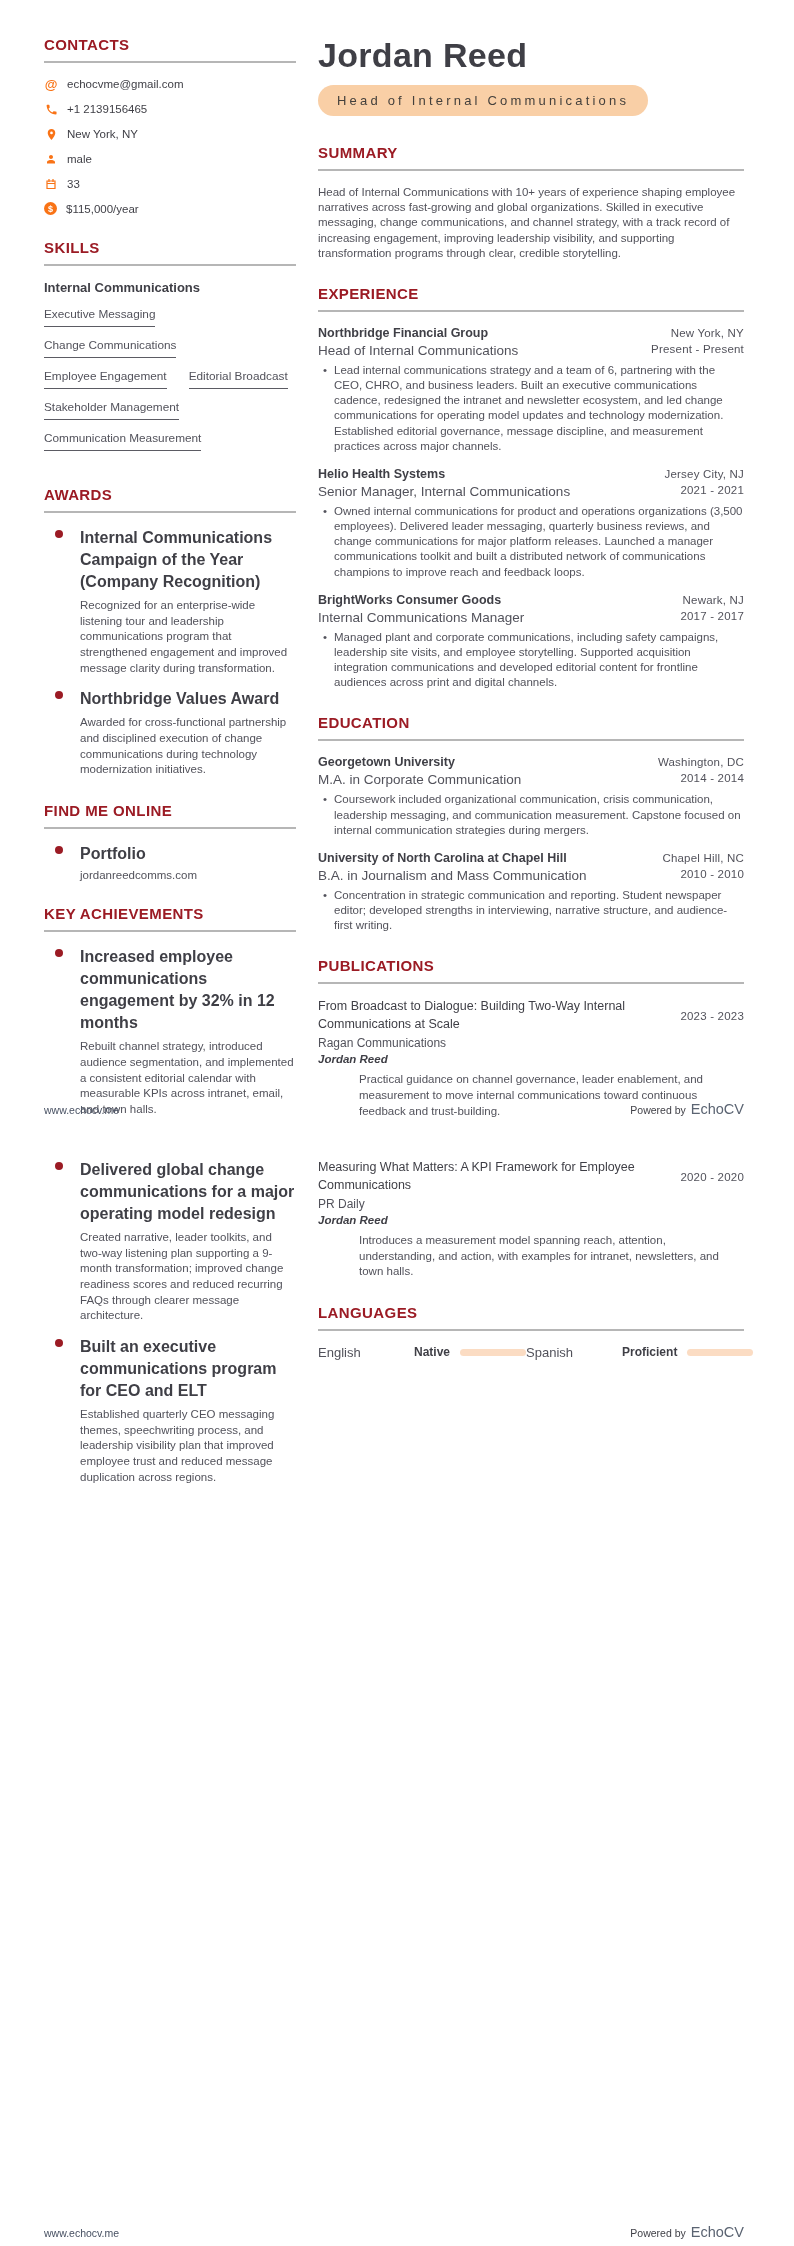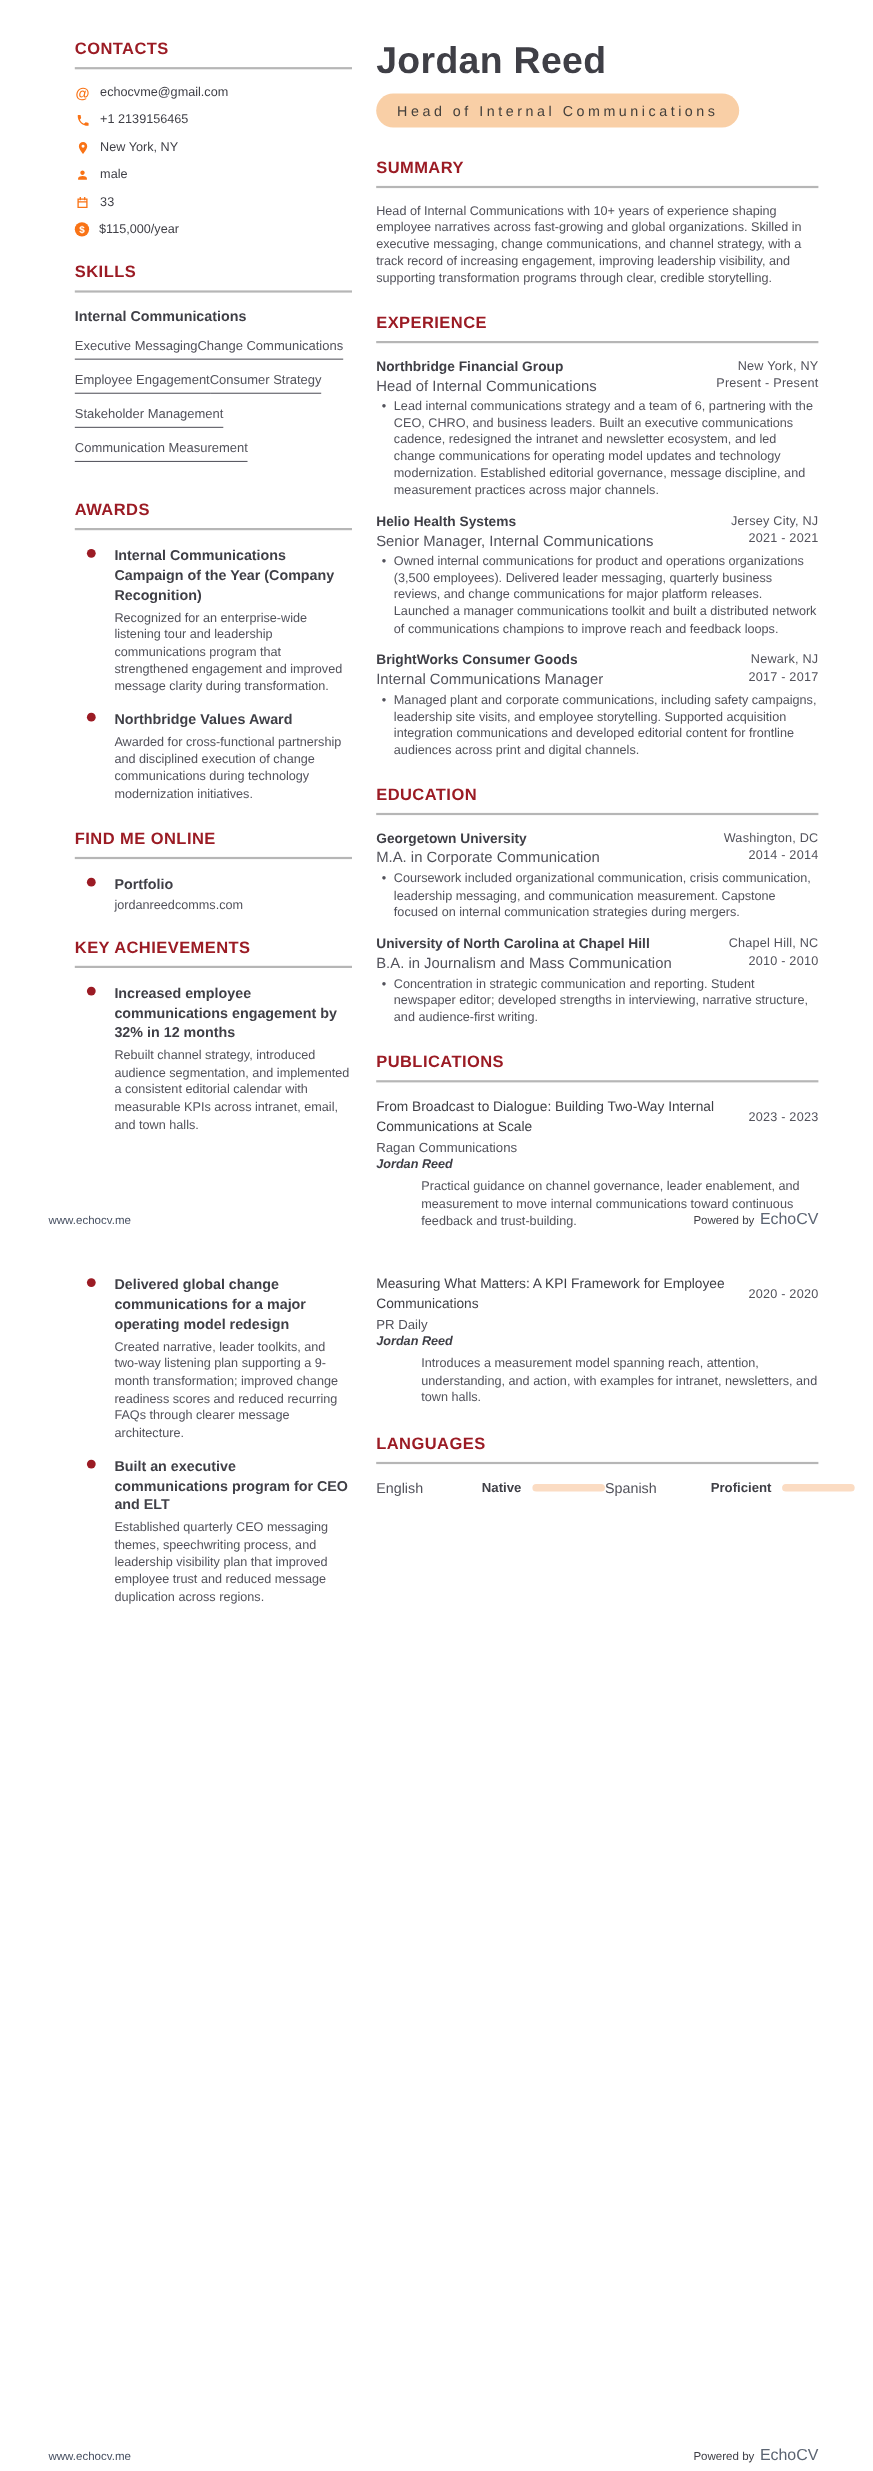--- a/index.html
+++ b/index.html
@@ -12,46 +12,46 @@
     --muted:#52525b;
   }
   *{box-sizing:border-box;margin:0;padding:0;}
   html,body{background:#fff;}
   body{
     width:794px;
     font-family:"Liberation Sans", sans-serif;
     color:var(--ink);
   }
   .page{width:794px;height:1123px;position:relative;background:#fff;overflow:hidden;}
-  .cols{display:flex;padding:36px 50px 0 68px;}
+  .cols{display:flex;padding:36px 50px 0 44px;}
   .left{width:252px;flex:none;}
   .right{flex:1;margin-left:22px;min-width:0;}
 
   
   .sec{margin-top:24px;}
   .sec.first{margin-top:0;}
   .sec-title{font-size:15px;font-weight:700;color:var(--accent);letter-spacing:.4px;}
   .sec-rule{height:2px;background:var(--rule);margin-top:8px;margin-bottom:14px;}
 
   
   .contact-item{display:flex;align-items:center;gap:9px;font-size:11.5px;color:var(--ink);margin-bottom:11px;}
   .cicon{width:14px;height:14px;flex:none;display:inline-flex;align-items:center;justify-content:center;}
   .icon-at::before{content:"@";color:var(--orange);font-weight:700;font-size:13px;}
   .icon-dollar{width:13px;height:13px;border-radius:50%;background:var(--orange);color:#fff;}
   .icon-dollar::before{content:"$";font-size:9px;font-weight:700;}
 
   
   .skill-primary{font-weight:700;font-size:13px;color:var(--ink);margin-bottom:12px;}
-  .skill-list{display:flex;flex-wrap:wrap;}
+  .skill-list{display:flex;flex-wrap:wrap;column-gap:22px;}
   .skill{font-size:11.8px;color:var(--muted);padding-bottom:5px;border-bottom:1px solid #5b5b63;margin-bottom:11px;align-self:flex-start;}
 
   
   .side-item{position:relative;padding-left:36px;margin-bottom:12px;}
   .dot{position:absolute;left:11px;top:3px;width:8px;height:8px;border-radius:50%;background:var(--accent);}
-  .side-title{font-weight:700;font-size:13px;line-height:1.38;color:var(--ink);}
+  .side-title{font-weight:700;font-size:16px;line-height:1.38;color:var(--ink);}
   .side-desc{font-size:11.5px;color:var(--muted);line-height:1.36;margin-top:5px;}
   .link-url{font-size:11.5px;color:var(--muted);margin-top:4px;}
 
   
   .name{font-size:34px;font-weight:600;color:var(--ink);letter-spacing:.3px;}
   .badge{margin-top:10px;display:inline-block;background:var(--badge_bg);border-radius:18px;padding:8px 19px;font-size:13px;letter-spacing:3.2px;color:#44403c;font-weight:500;white-space:nowrap;}
 
   .body-text{font-size:11.5px;color:var(--muted);line-height:1.32;}
 
   
@@ -142,21 +142,21 @@
       </div>
 
       <div class="sec">
         <div class="sec-title">SKILLS</div>
         <div class="sec-rule"></div>
         <div class="skill-primary">Internal Communications</div>
         <div class="skill-list">
           <span class="skill">Executive Messaging</span>
           <span class="skill">Change Communications</span>
           <span class="skill">Employee Engagement</span>
-          <span class="skill">Consumer Strategy</span>
+          <span class="skill">Editorial Broadcast</span>
           <span class="skill">Stakeholder Management</span>
           <span class="skill">Communication Measurement</span>
         </div>
       </div>
 
       <div class="sec">
         <div class="sec-title">AWARDS</div>
         <div class="sec-rule"></div>
         <div class="side-item">
           <span class="dot"></span>

